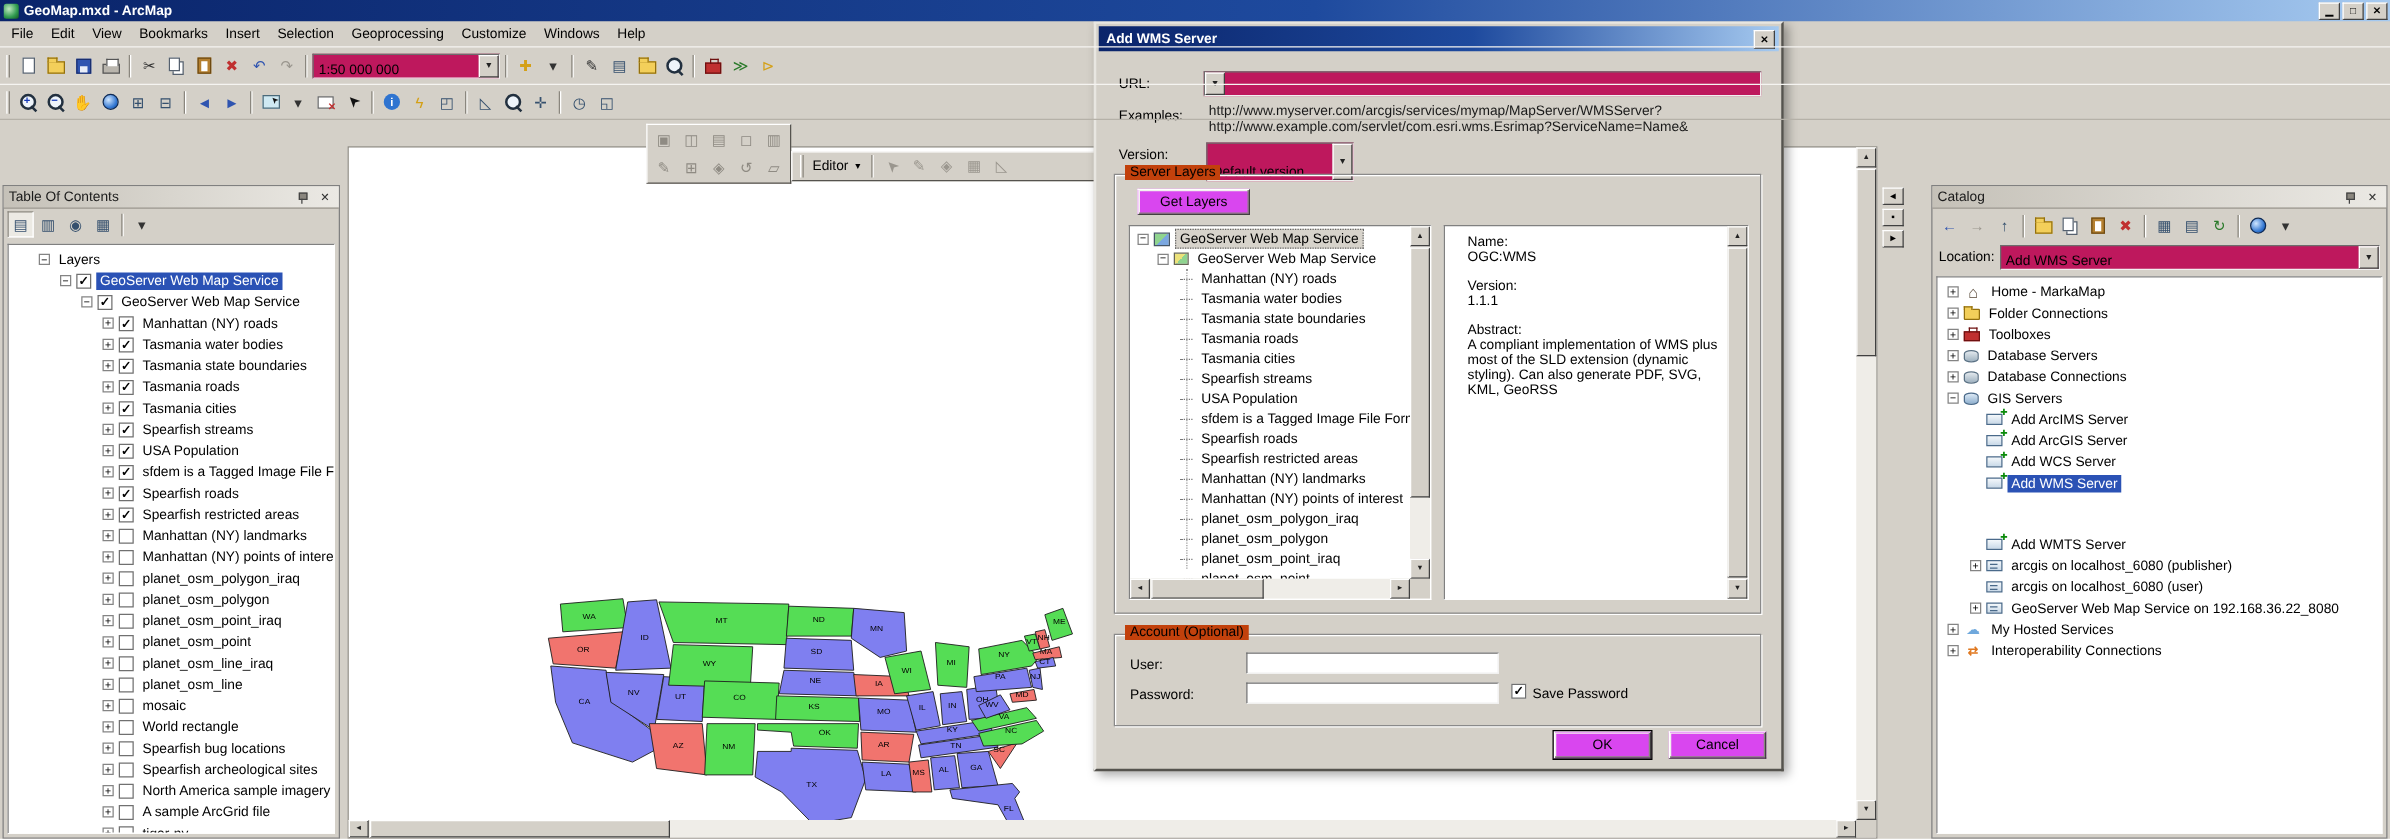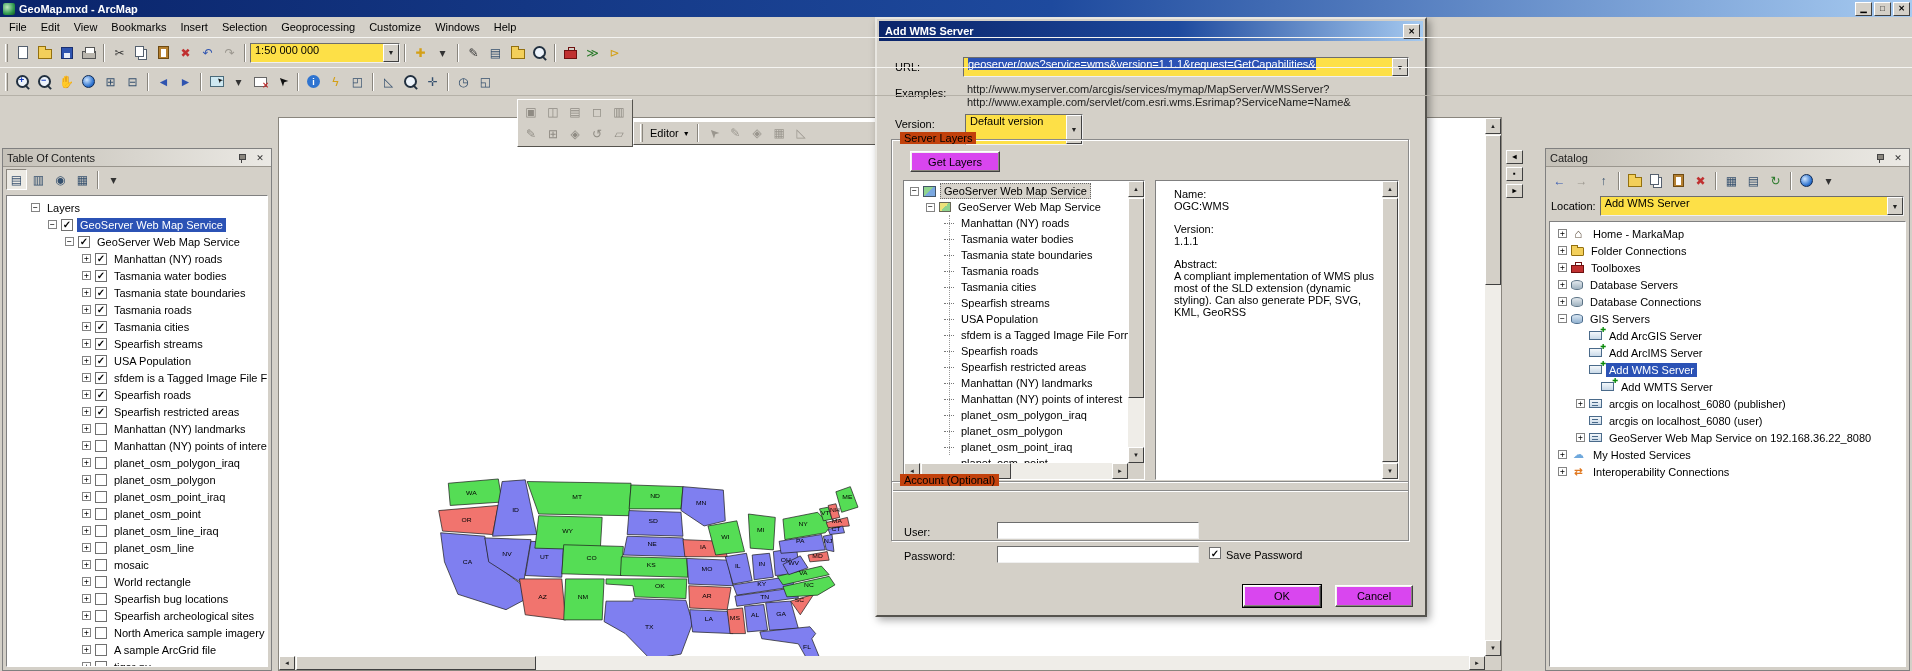--- a/index.html
+++ b/index.html
@@ -13,21 +13,21 @@
 .wbtn{width:17px;height:14px;background:#d4d0c8;border:1px solid;border-color:#fff #404040 #404040 #fff;color:#000;font-size:8px;line-height:12px;text-align:center;font-weight:bold}
 .menubar{position:absolute;top:17px;left:0;right:0;height:20px;display:flex;align-items:center;padding-left:2px;z-index:20}
 .mitem{padding:3px 7px}
 .toolbar{position:absolute;left:0;right:0;display:flex;align-items:center;gap:1px;padding-left:2px;border-top:1px solid #f5f4f1;z-index:20}
 .tb1{top:37px;height:30px}
 .tb2{top:67px;height:29px;border-bottom:1px solid #b5b1a8}
 .grip{width:3px;height:18px;border-left:1px solid #fff;border-right:1px solid #8a867e;margin:0 3px;flex:none}
 .ti{width:21px;height:21px;display:inline-flex;align-items:center;justify-content:center;font-size:12px;flex:none;position:relative}
 .tsep{width:0;height:18px;border-left:1px solid #8a867e;border-right:1px solid #fff;margin:0 3px;flex:none}
 .pressed{background:#eceae4;border:1px solid;border-color:#8a867e #fff #fff #8a867e}
-.combo{height:20px;background:#fde047;border:1px solid;border-color:#6d6d6d #f0f0f0 #f0f0f0 #6d6d6d;display:flex;align-items:flex-start;font-size:11px}
+.combo{height:20px;background:#be185d;border:1px solid;border-color:#6d6d6d #f0f0f0 #f0f0f0 #6d6d6d;display:flex;align-items:flex-end;font-size:11px}
 .combo .val{padding:0 4px;white-space:nowrap;overflow:hidden;flex:1}
 .darr{width:16px;height:100%;background:#d4d0c8;border:1px solid;border-color:#fff #404040 #404040 #fff;display:flex;align-items:center;justify-content:center;font-size:7px;color:#222;flex:none}
 
 .page{width:10px;height:13px;background:#fff;border:1px solid #55606e}
 .fold{width:14px;height:10px;background:#f3cf5a;border:1px solid #93700f;position:relative;margin-top:3px}
 .fold::before{content:'';position:absolute;left:-1px;top:-4px;width:6px;height:3px;background:#f3cf5a;border:1px solid #93700f;border-bottom:none}
 .flop{width:12px;height:12px;background:#2f54b0;border:1px solid #1a2f70;position:relative}
 .flop::after{content:'';position:absolute;left:2px;bottom:0;width:6px;height:5px;background:#e8edf8}
 .prn{width:14px;height:8px;background:#b9b5ad;border:1px solid #555;position:relative;margin-top:4px}
 .prn::before{content:'';position:absolute;left:2px;top:-5px;width:8px;height:5px;background:#fff;border:1px solid #555;border-bottom:none}
@@ -604,33 +604,38 @@
         <span class="tlabel">Database Connections</span>
       </div>
       <div class="trow" style="padding-left: 8px;">
         <span class="exp">−</span>
         <span class="ci ci-gis"></span>
         <span class="tlabel">GIS Servers</span>
       </div>
       <div class="trow" style="padding-left: 26px;">
         <span class="expspace"></span>
         <span class="ci ci-addsrv"></span>
-        <span class="tlabel">Add ArcGIS Server</span>
+        <span class="tlabel">Add ArcIMS Server</span>
       </div>
       <div class="trow" style="padding-left: 26px;">
         <span class="expspace"></span>
         <span class="ci ci-addsrv"></span>
-        <span class="tlabel">Add ArcIMS Server</span>
+        <span class="tlabel">Add ArcGIS Server</span>
+      </div>
+      <div class="trow" style="padding-left: 26px;">
+        <span class="expspace"></span>
+        <span class="ci ci-addsrv"></span>
+        <span class="tlabel">Add WCS Server</span>
       </div>
       <div class="trow" style="padding-left: 26px;">
         <span class="expspace"></span>
         <span class="ci ci-addsrv"></span>
         <span class="tlabel sel">Add WMS Server</span>
       </div>
-      <div class="trow" style="padding-left: 38px;">
+      <div class="trow" style="padding-left: 26px; margin-top: 32px;">
         <span class="expspace"></span>
         <span class="ci ci-addsrv"></span>
         <span class="tlabel">Add WMTS Server</span>
       </div>
       <div class="trow" style="padding-left: 26px;">
         <span class="exp">+</span>
         <span class="ci ci-server"></span>
         <span class="tlabel">arcgis on localhost_6080 (publisher)</span>
       </div>
       <div class="trow" style="padding-left: 26px;">
@@ -657,21 +662,20 @@
 </div>
 
 <div class="dialog">
   <div class="dtitle">
     <span>Add WMS Server</span>
     <span class="dclose">✕</span>
   </div>
 
   <span class="dlabel" style="left:18px;top:42px">URL:</span>
   <span class="combo" style="position:absolute;left:86px;top:38px;width:446px;height:20px">
-    <span class="val"><span class="urlsel">geoserver/ows?service=wms&amp;version=1.1.1&amp;request=GetCapabilities&amp;</span></span>
     <span class="darr">▼</span>
   </span>
 
   <span class="dlabel" style="left:18px;top:68px">Examples:</span>
   <span class="dlabel" style="left:90px;top:64px;color:#1a1a1a">http://www.myserver.com/arcgis/services/mymap/MapServer/WMSServer?</span>
   <span class="dlabel" style="left:90px;top:77px;color:#1a1a1a">http://www.example.com/servlet/com.esri.wms.Esrimap?ServiceName=Name&amp;</span>
 
   <span class="dlabel" style="left:18px;top:99px">Version:</span>
   <span class="combo" style="position:absolute;left:88px;top:95px;width:118px;height:31px">
     <span class="val">Default version</span>
@@ -782,21 +786,21 @@
       <div>Abstract:</div>
       <div style="width:206px">A compliant implementation of WMS plus most of the SLD extension (dynamic styling). Can also generate PDF, SVG, KML, GeoRSS</div>
     </div>
     <div class="sb" style="right:0;top:0;bottom:0;width:16px">
       <span class="sbtn" style="top:0;left:0">▲</span>
       <span class="sthumb" style="top:17px;left:0;width:16px;bottom:17px"></span>
       <span class="sbtn" style="bottom:0;left:0">▼</span>
     </div>
   </div>
 
-  <div class="grpbox" style="left:14px;top:462px;width:518px;height:60px">
+  <div class="grpbox" style="left:14px;top:488px;width:518px;height:74px">
     <span class="gl">Account (Optional)</span>
   </div>
   <span class="dlabel" style="left:27px;top:507px">User:</span>
   <input class="txt" style="left: 120px; top: 503px; width: 202px; height: 17px;">
   <span class="dlabel" style="left:27px;top:531px">Password:</span>
   <input class="txt" type="password" style="left: 120px; top: 527px; width: 202px; height: 17px;">
   <span class="cb" style="position:absolute;left:332px;top:528px">✓</span>
   <span class="dlabel" style="left:349px;top:530px">Save Password</span>
 
   <button class="btn default" style="left:366px;top:566px;width:78px;height:22px">OK</button>

